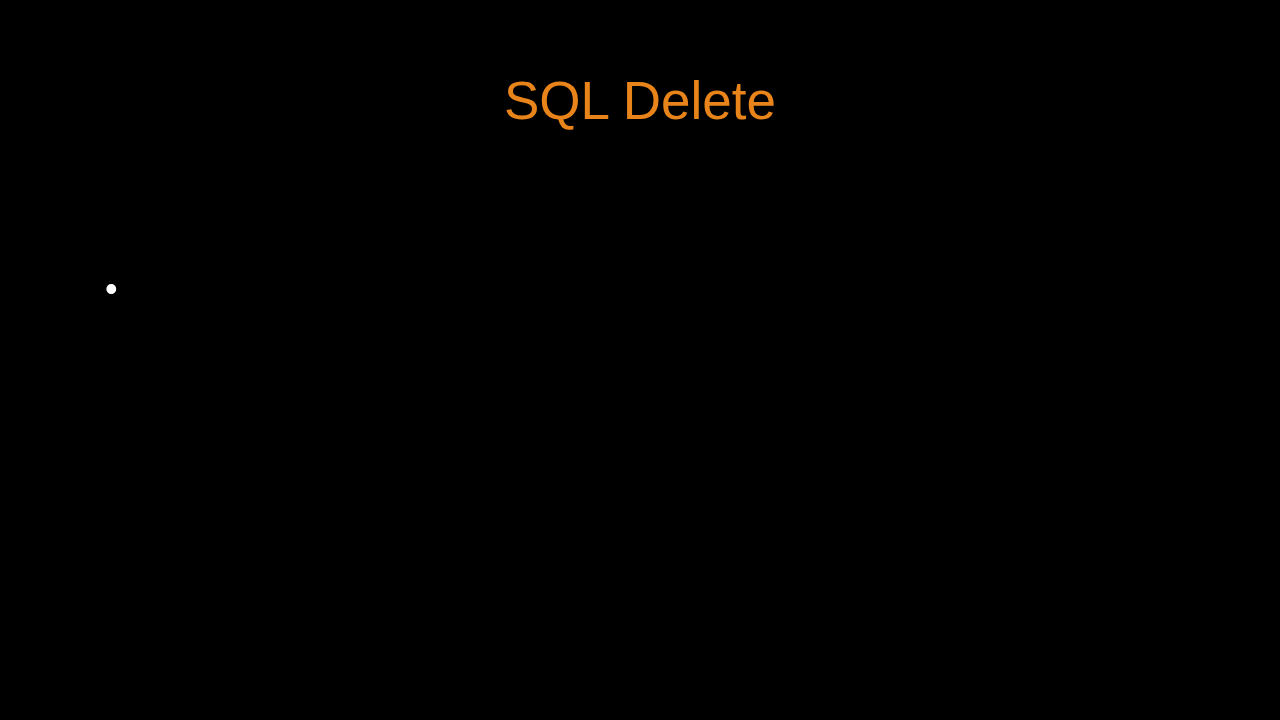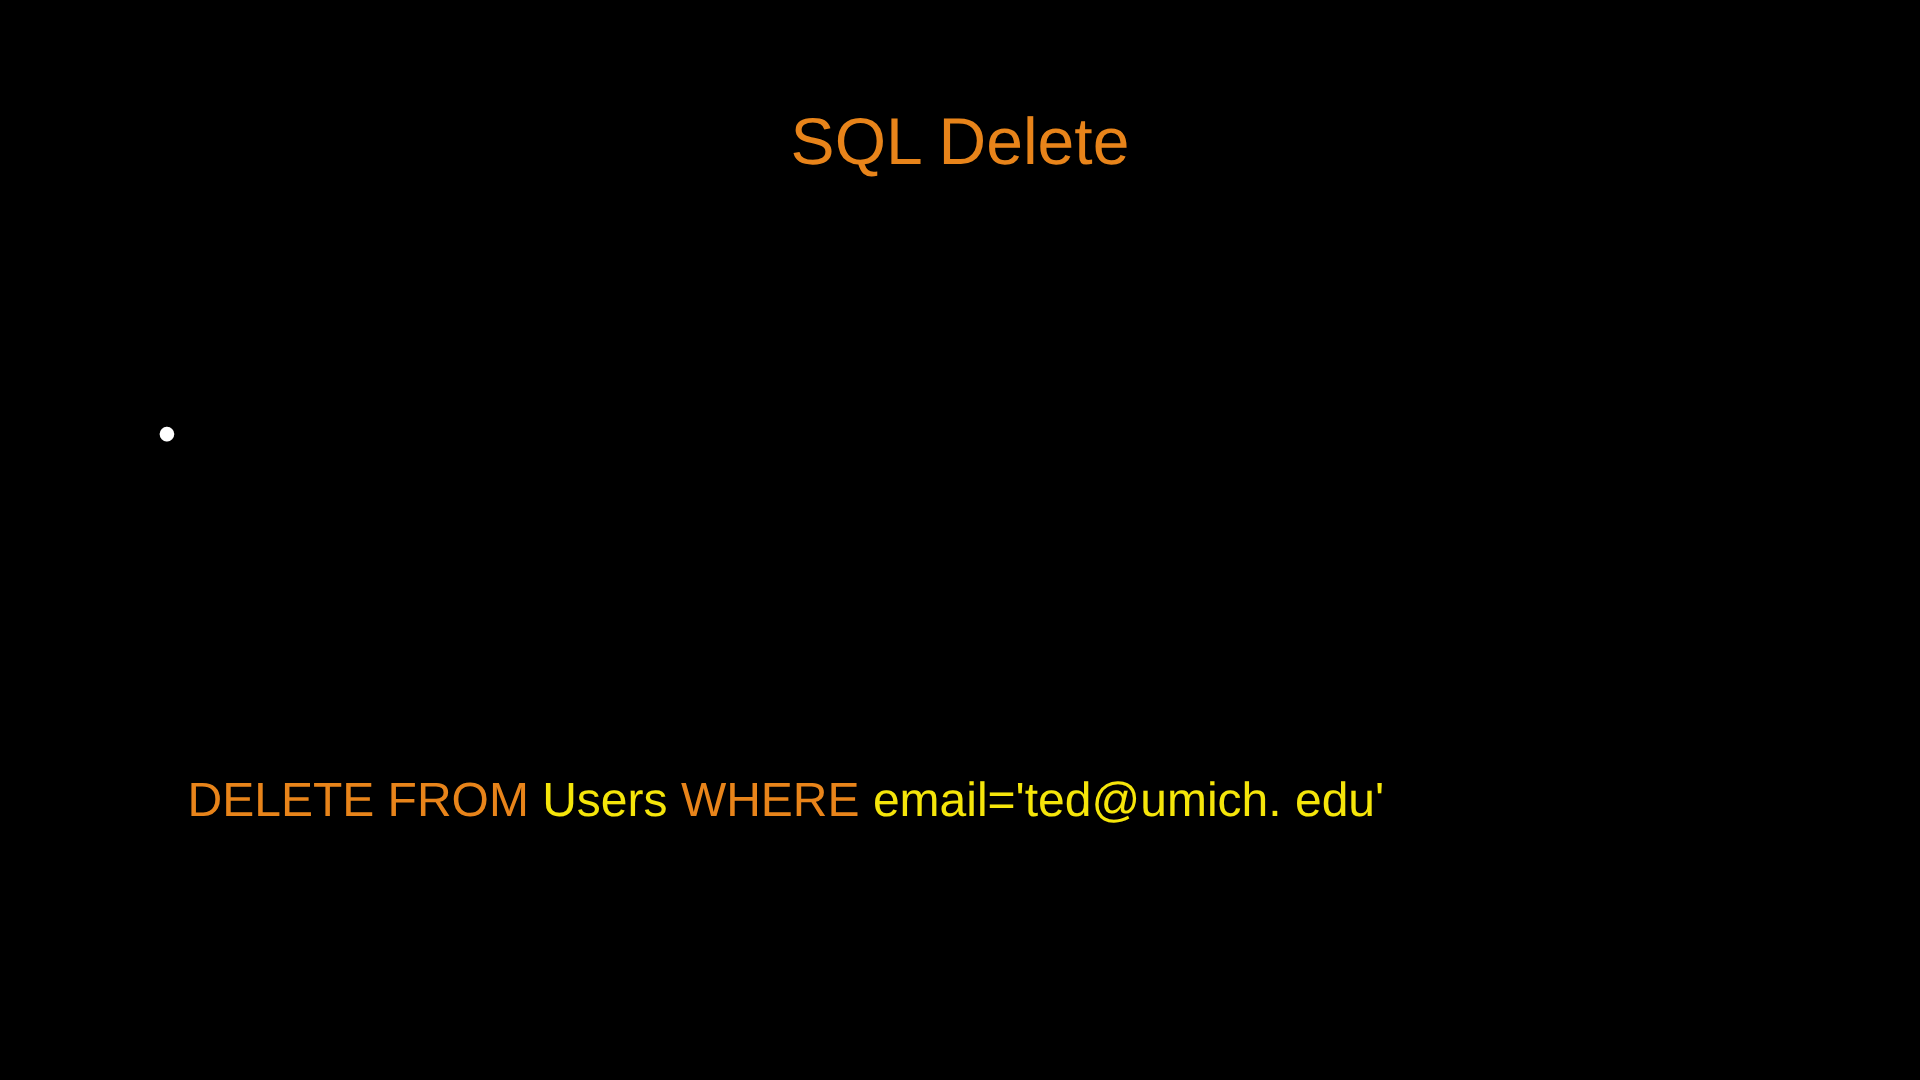--- a/index.html
+++ b/index.html
@@ -14,21 +14,21 @@
       font-family: Arial, Helvetica, sans-serif;
       overflow: hidden;
     }
     .slide {
       width: 100%;
       height: 100%;
       position: relative;
     }
     .title {
       color: #e8841a;
-      font-size: 44px;
+      font-size: 53px;
       font-weight: normal;
       text-align: center;
       padding-top: 70px;
       letter-spacing: 0px;
     }
     .bullet-section {
       position: absolute;
       top: 275px;
       left: 105px;
     }
@@ -68,16 +68,13 @@
 
 <div class="slide">
   <h1 class="title">SQL Delete</h1>
 
   <div class="bullet-section">
     <div class="bullet-row">
       <span class="bullet-dot">•</span>
     </div>
   </div>
 
-  <div class="code-section">
-    <span class="kw">DELETE FROM </span><span class="ident">Users </span><span class="kw">WHERE </span><span class="ident">email='ted@umich. edu'</span>
-  </div>
 </div>
 
 </body></html>

